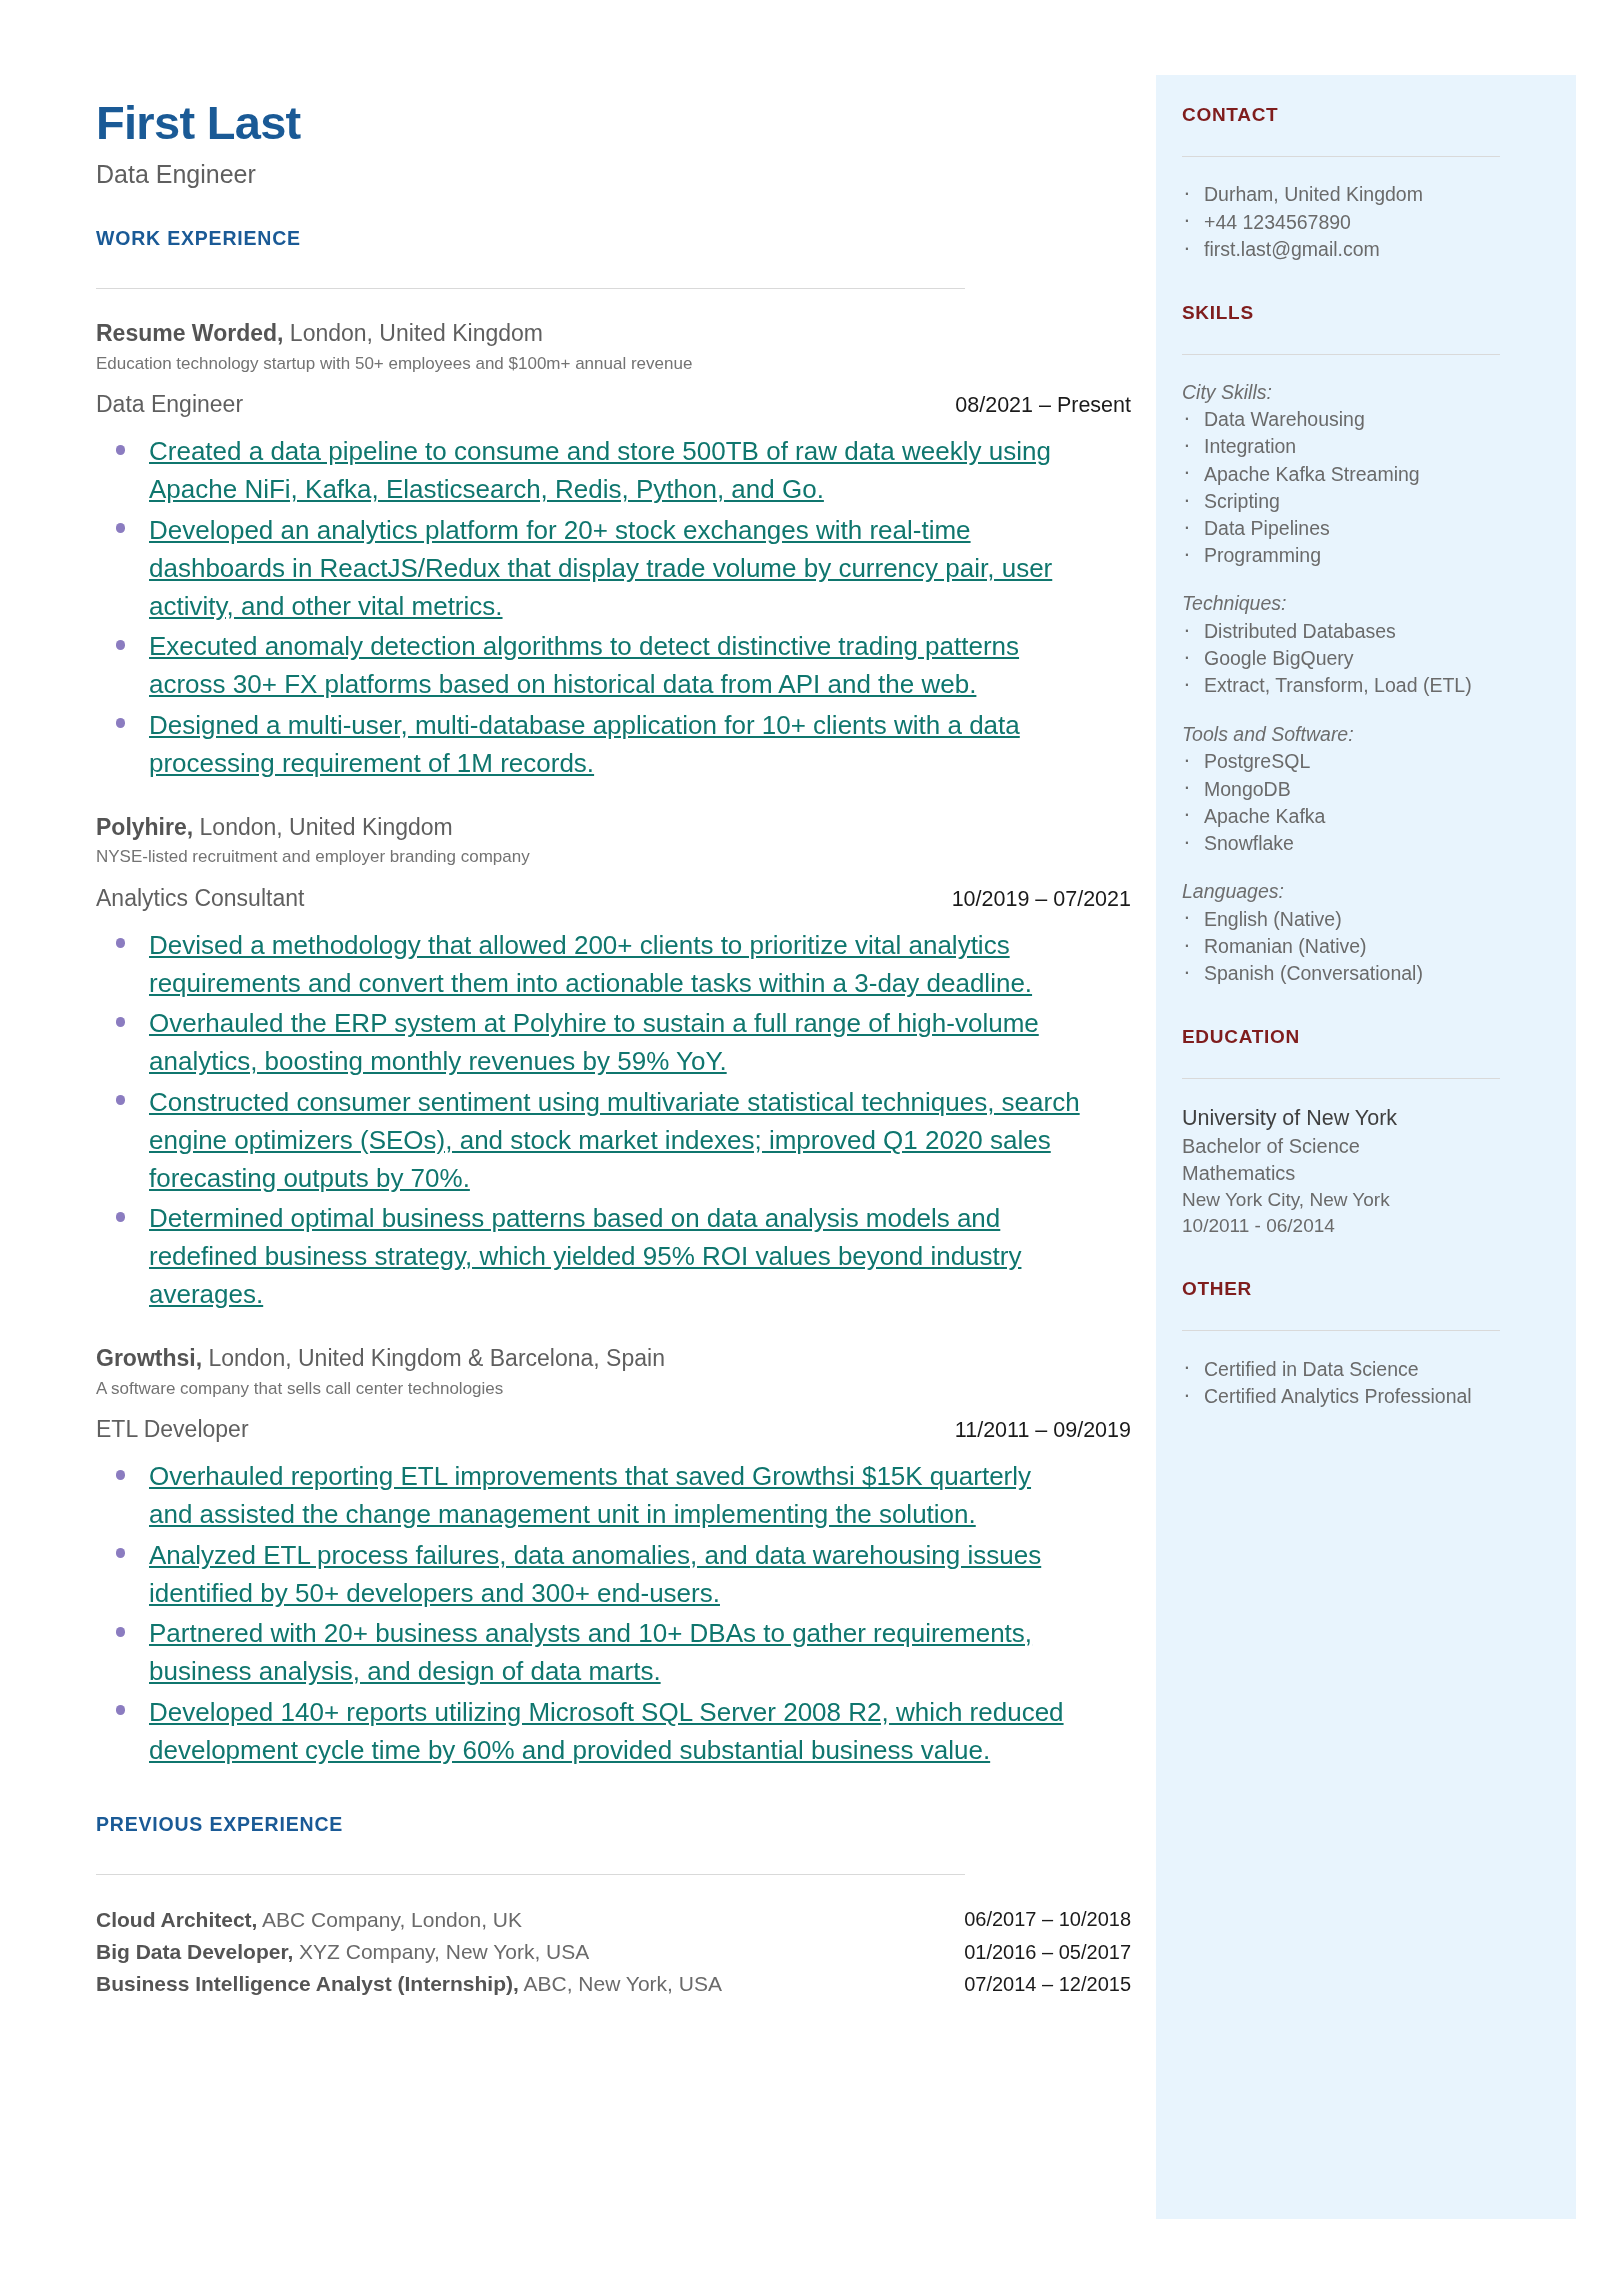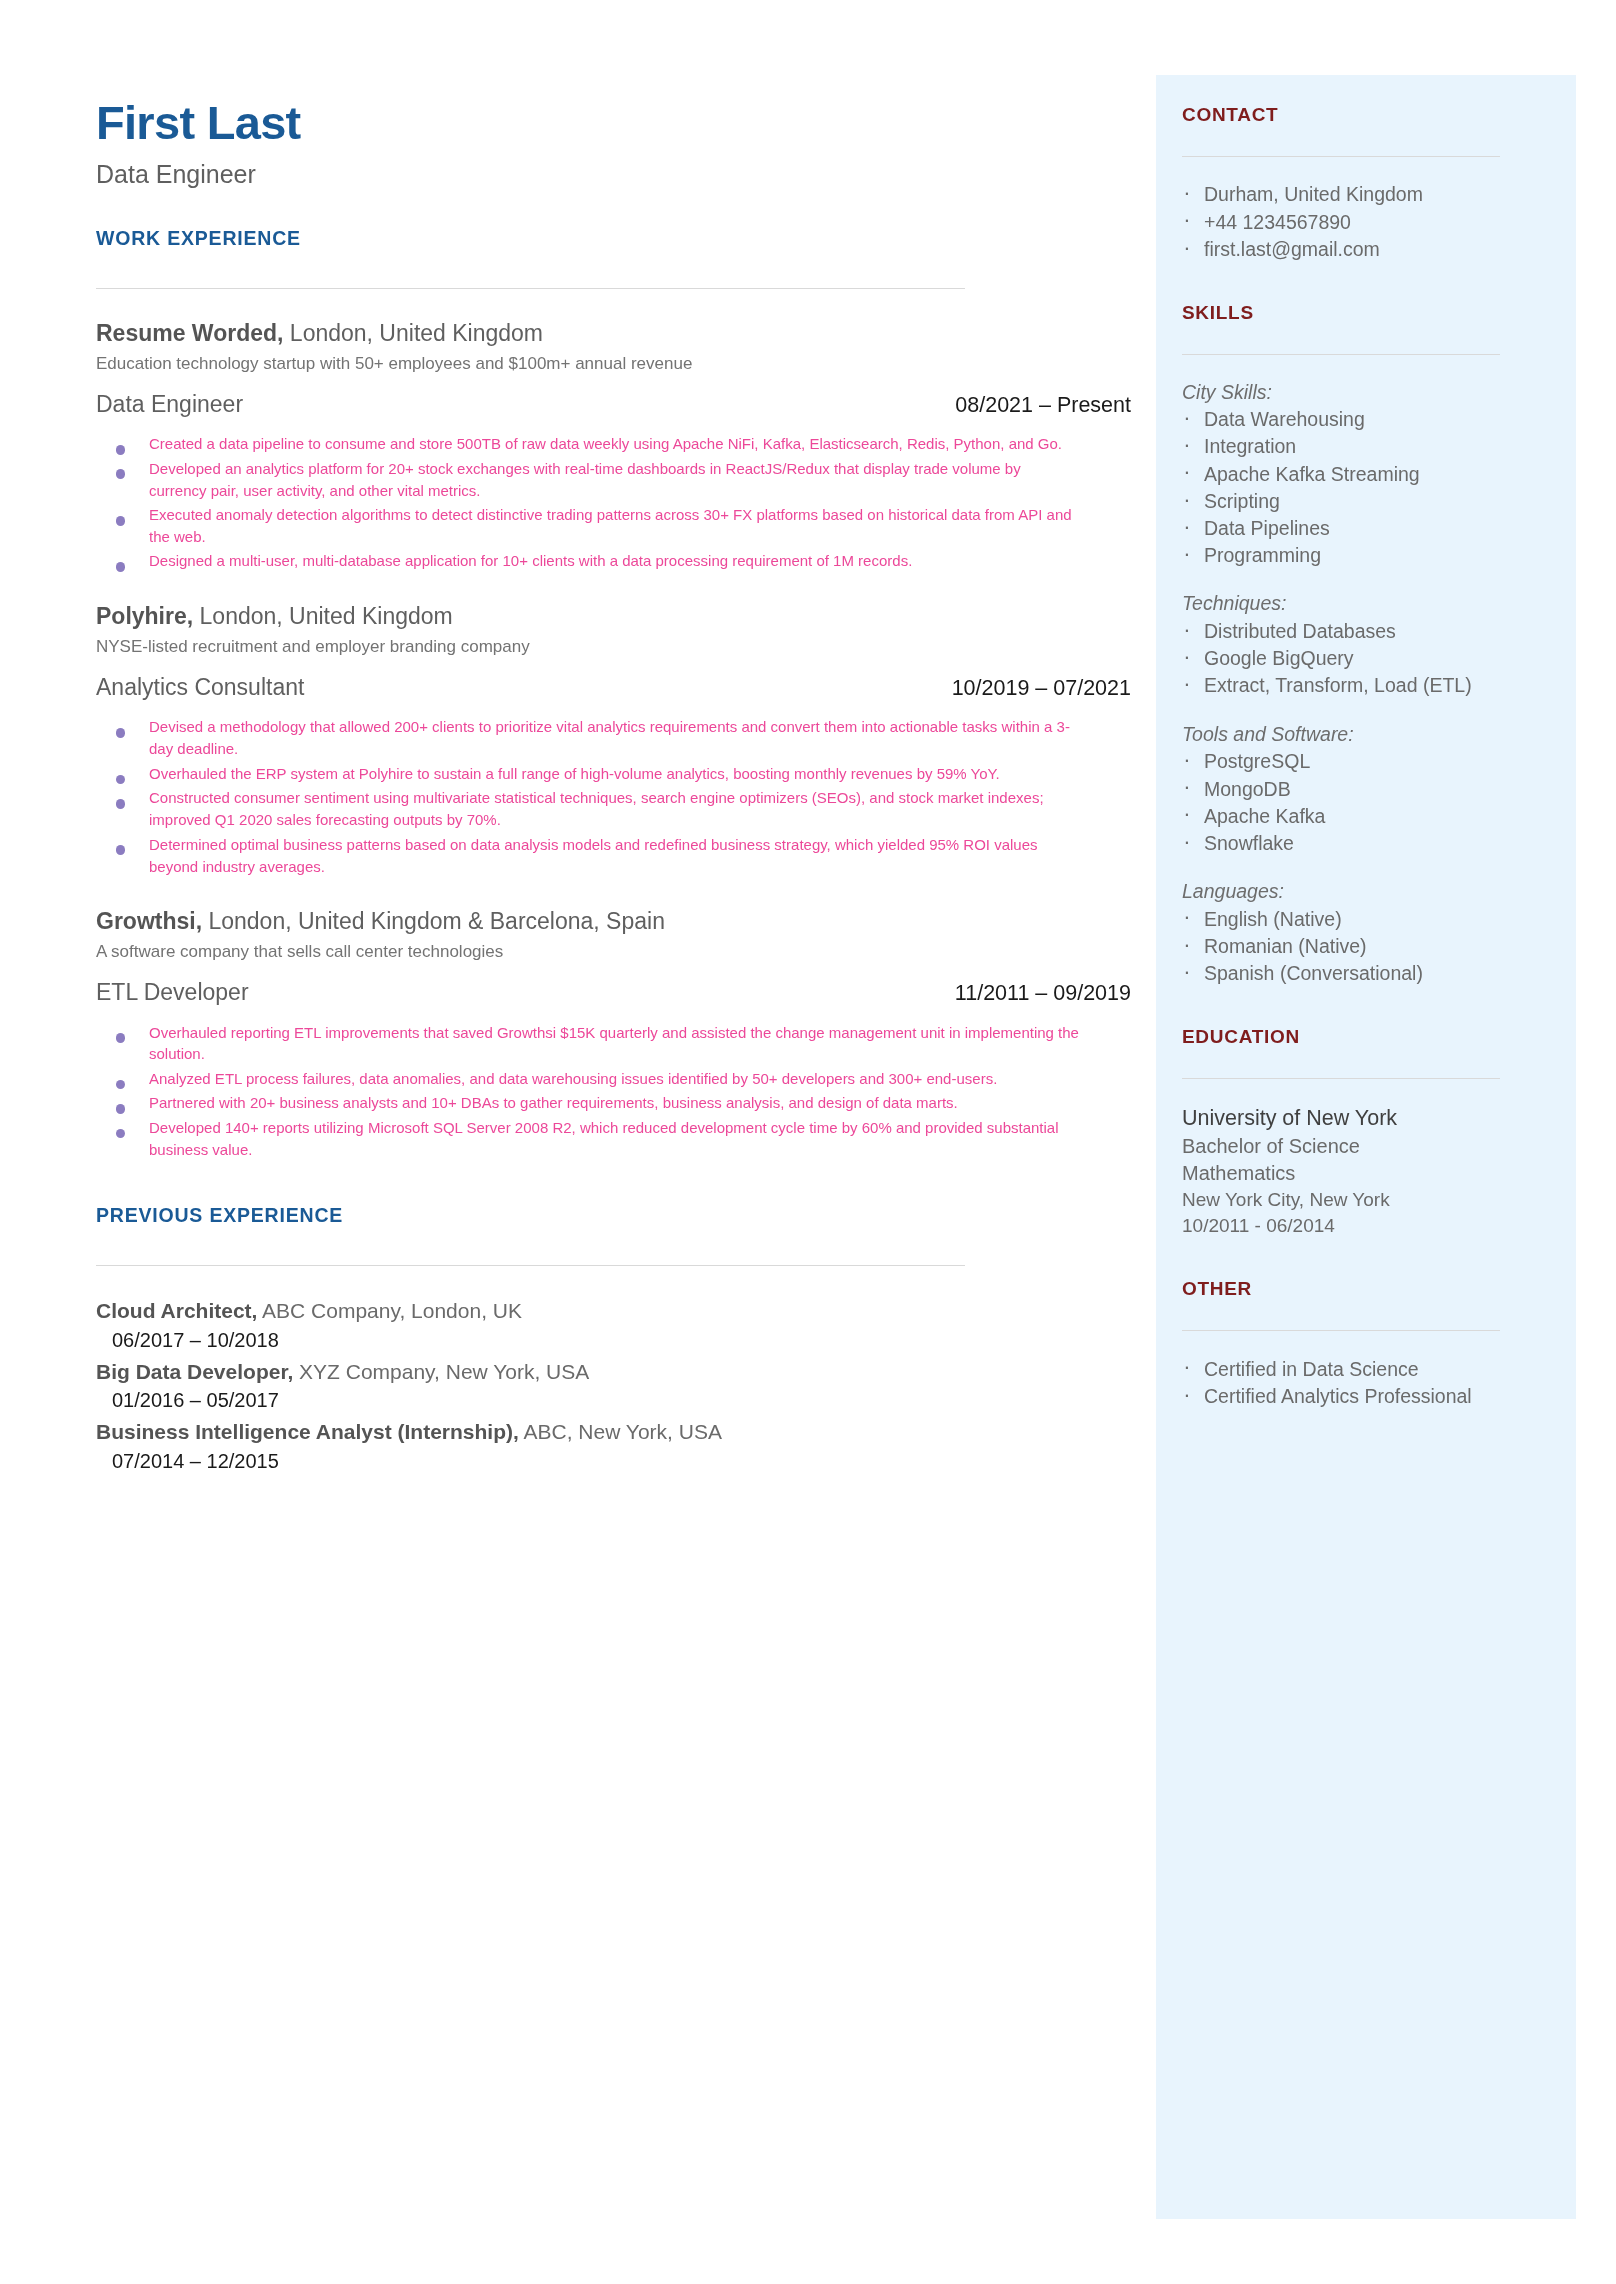--- a/index.html
+++ b/index.html
@@ -129,46 +129,46 @@
   }
 
   ul.bullets {
     list-style: none;
     margin: 14.3px 0 0 0;
     padding: 0;
   }
   ul.bullets li {
     position: relative;
     padding-left: 53px;
-    font-size: 15px;
+    font-size: 26px;
     line-height: 1.46;
-    color: #ec4899;
+    color: #0f766e;
     margin-bottom: 2.6px;
     max-width: 931px;
+    text-decoration: underline;
   }
   ul.bullets li::before {
     content: "";
     position: absolute;
     left: 19.5px;
     top: 11.7px;
     width: 9.8px;
     height: 9.8px;
     border-radius: 50%;
     background: #8b7cc0;
   }
 
   
   .prev-block { margin-top: 0; }
   .prev-row {
     display: flex;
     justify-content: space-between;
-    align-items: flex-start;
+    align-items: center;
     width: 1035px;
     margin-bottom: 2.6px;
-    flex-direction: column;
   }
   .prev-left {
     font-size: 21px;
     color: #6a6a6a;
     line-height: 1.42;
   }
   .prev-left b {
     font-weight: bold;
     color: #545454;
   }

